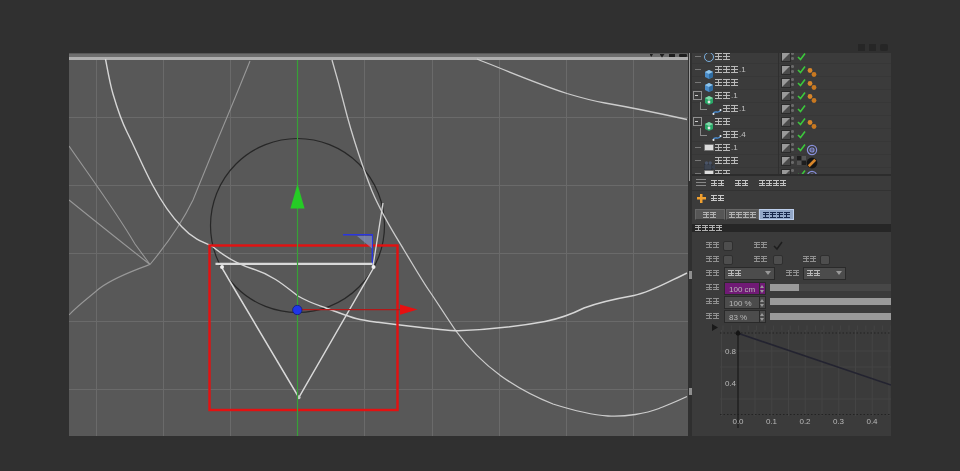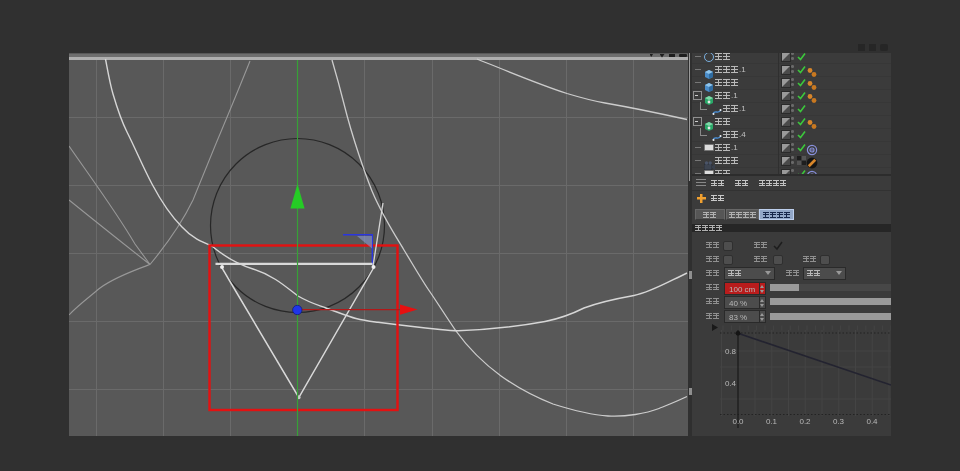--- a/index.html
+++ b/index.html
@@ -457,39 +457,39 @@
           <span style="position:absolute;right:3px;top:3px;width:0;height:0;border-left:3px solid transparent;border-right:3px solid transparent;border-top:4px solid #999;"></span>
         </div>
       </div>
       <div class="abs" style="left:0;top:228.5px;width:199px;height:13px;">
         <span style="position:absolute;left:14px;top:2.5px;">
           <span class="t" style="color:#8f8f8f">
             <span class="c c6"></span>
             <span class="c c6"></span>
           </span>
         </span>
-        <div style="position:absolute;left:32px;top:0px;width:40px;height:11px;background:#b91c1c;border:1px solid #2a2a2a;color:#b8b8b8;font-size:8px;">
+        <div style="position:absolute;left:32px;top:0px;width:40px;height:11px;background:#701a75;border:1px solid #2a2a2a;color:#b8b8b8;font-size:8px;">
           <span style="position:absolute;left:4px;top:2px;">100 cm</span>
           <span style="position:absolute;right:0;top:0;width:5px;height:12px;border-left:1px solid #2a2a2a;"></span>
           <span style="position:absolute;right:1px;top:2px;width:0;height:0;border-left:2px solid transparent;border-right:2px solid transparent;border-bottom:3px solid #999;"></span>
           <span style="position:absolute;right:1px;top:7px;width:0;height:0;border-left:2px solid transparent;border-right:2px solid transparent;border-top:3px solid #999;"></span>
         </div>
         <div style="position:absolute;left:78px;top:2.5px;width:121px;height:7px;background:#474747;">
           <div style="width:29px;height:7px;background:#9a9a9a;"></div>
         </div>
       </div>
       <div class="abs" style="left:0;top:242.5px;width:199px;height:13px;">
         <span style="position:absolute;left:14px;top:2.5px;">
           <span class="t" style="color:#8f8f8f">
             <span class="c c6"></span>
             <span class="c c6"></span>
           </span>
         </span>
         <div style="position:absolute;left:32px;top:0px;width:40px;height:11px;background:#4c4c4c;border:1px solid #2a2a2a;color:#b8b8b8;font-size:8px;">
-          <span style="position:absolute;left:4px;top:2px;">40 %</span>
+          <span style="position:absolute;left:4px;top:2px;">100 %</span>
           <span style="position:absolute;right:0;top:0;width:5px;height:12px;border-left:1px solid #2a2a2a;"></span>
           <span style="position:absolute;right:1px;top:2px;width:0;height:0;border-left:2px solid transparent;border-right:2px solid transparent;border-bottom:3px solid #999;"></span>
           <span style="position:absolute;right:1px;top:7px;width:0;height:0;border-left:2px solid transparent;border-right:2px solid transparent;border-top:3px solid #999;"></span>
         </div>
         <div style="position:absolute;left:78px;top:2.5px;width:121px;height:7px;background:#474747;">
           <div style="width:121px;height:7px;background:#9a9a9a;"></div>
         </div>
       </div>
       <div class="abs" style="left:0;top:257px;width:199px;height:13px;">
         <span style="position:absolute;left:14px;top:2.5px;">

